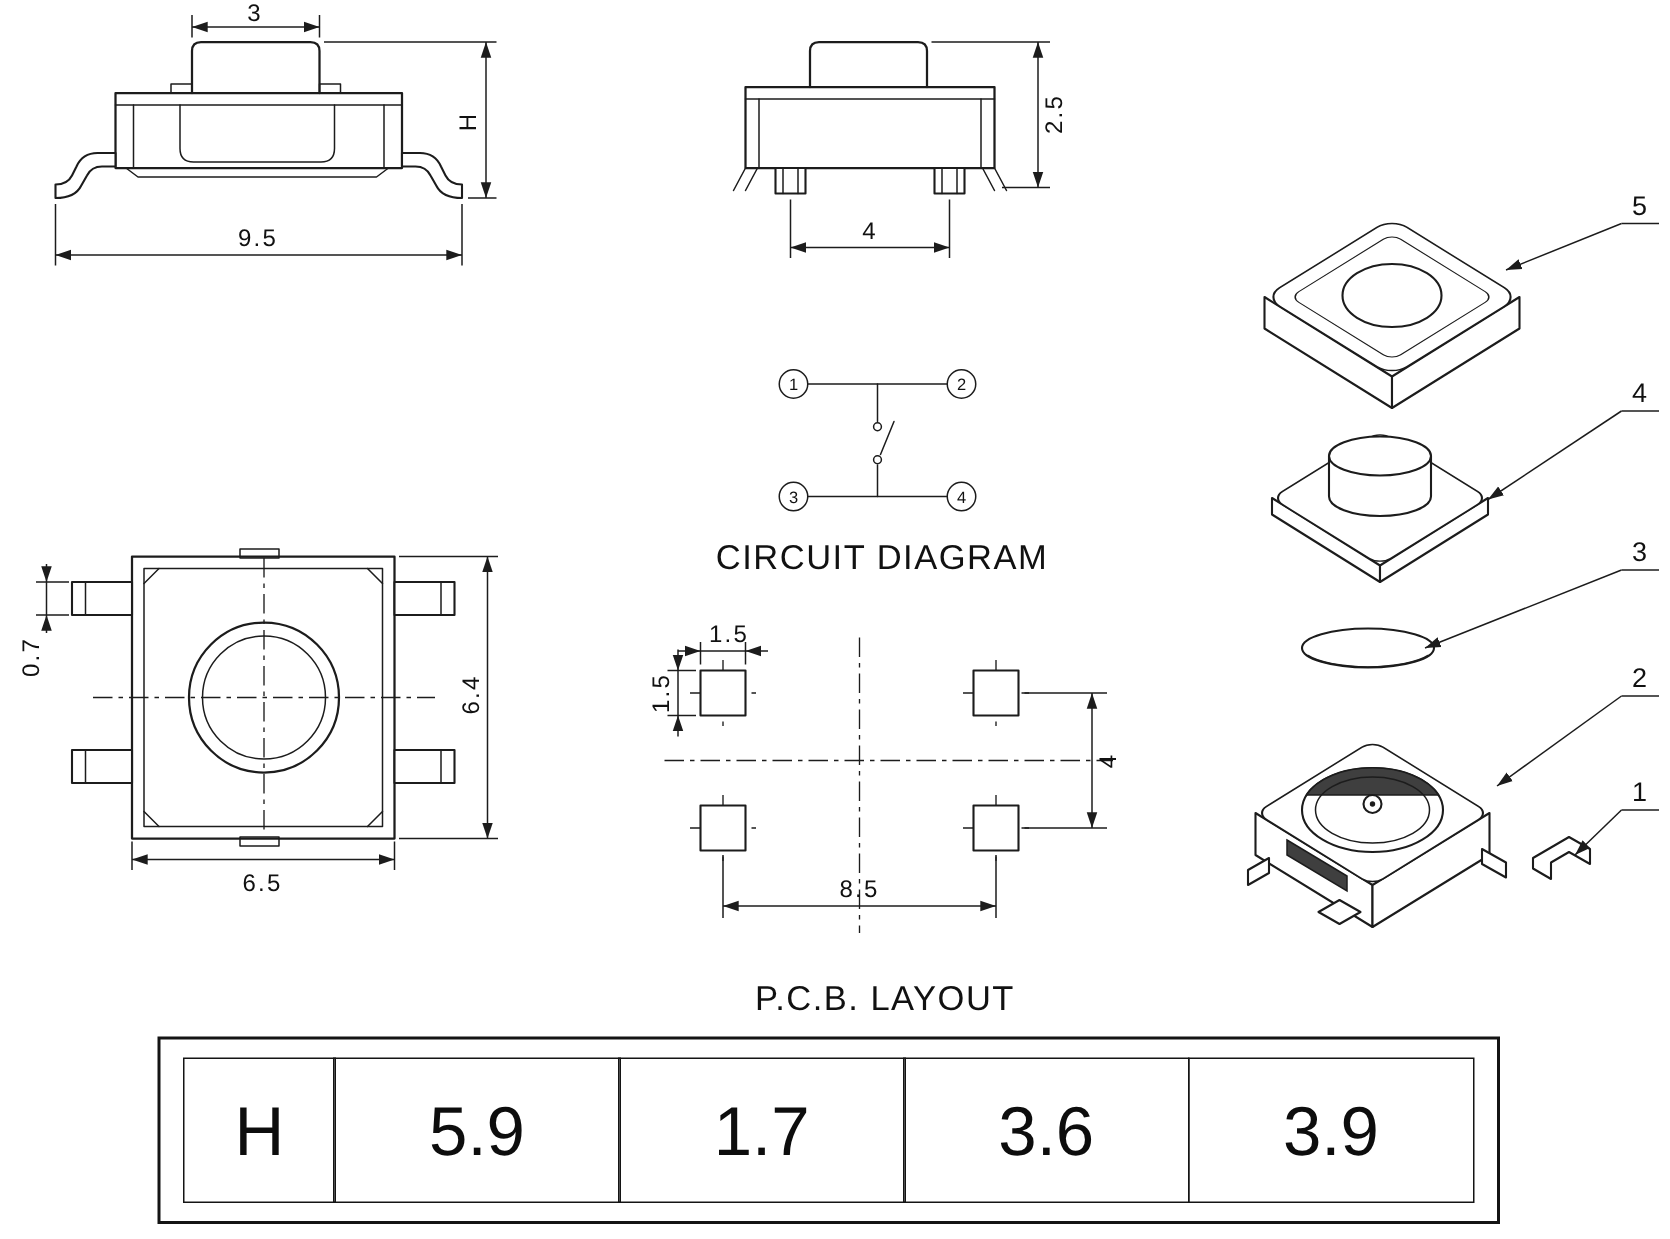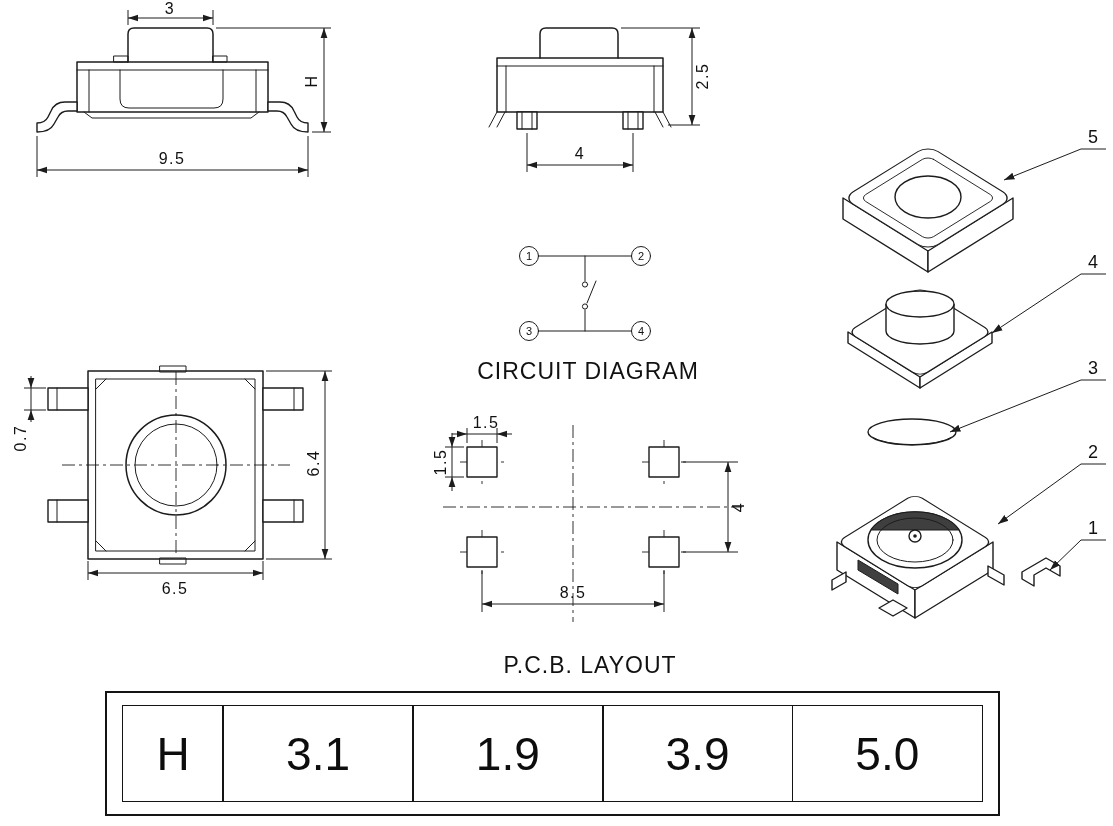--- a/index.html
+++ b/index.html
@@ -224,20 +224,20 @@
       <text class="pn" x="1093" y="534" text-anchor="middle">1</text>
       <path class="dim" d="M1081,540 H1106"></path>
       <line class="dim" x1="1081" y1="540" x2="1050" y2="570" marker-end="url(#arr)"></line>
     </g>
   </g>
 </svg>
 
 <div class="htable-outer">
   <div class="htable">
     <div class="hcell">H</div>
-    <div class="hcell">3.1</div>
-    <div class="hcell">1.9</div>
+    <div class="hcell">5.9</div>
+    <div class="hcell">1.7</div>
+    <div class="hcell">3.6</div>
     <div class="hcell">3.9</div>
-    <div class="hcell">5.0</div>
   </div>
 </div>
 
 </div>
 
 </body></html>

